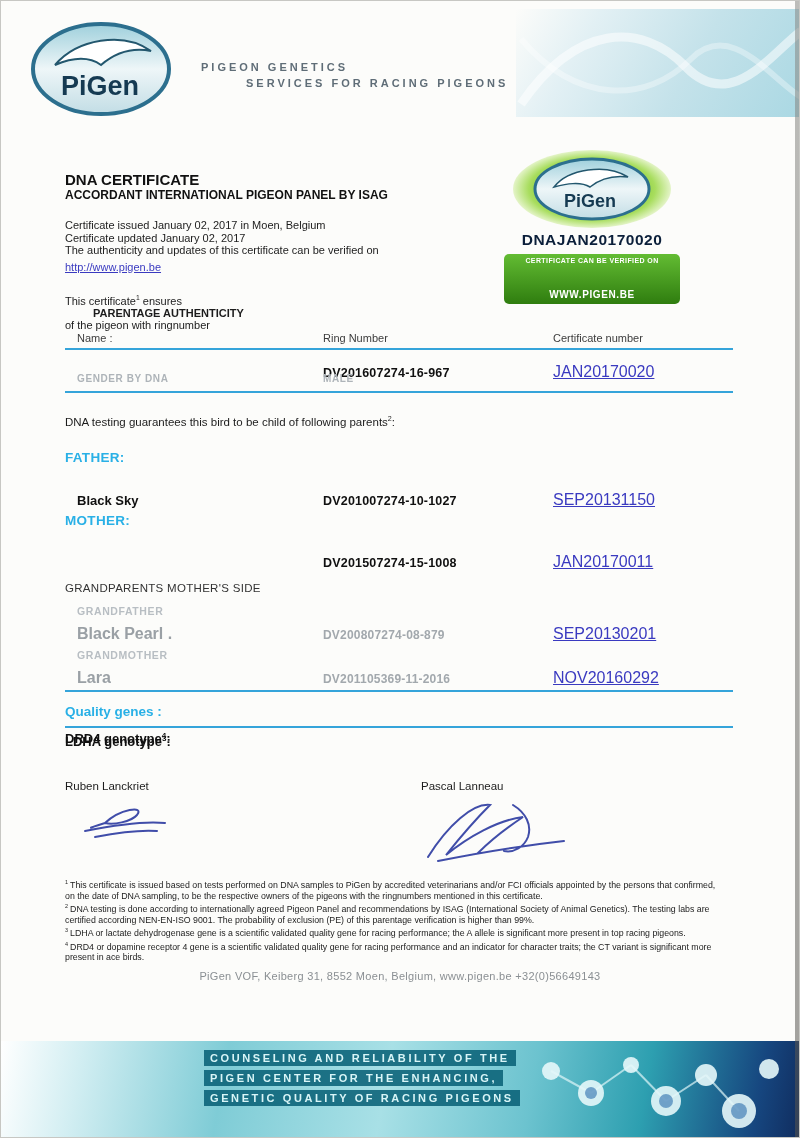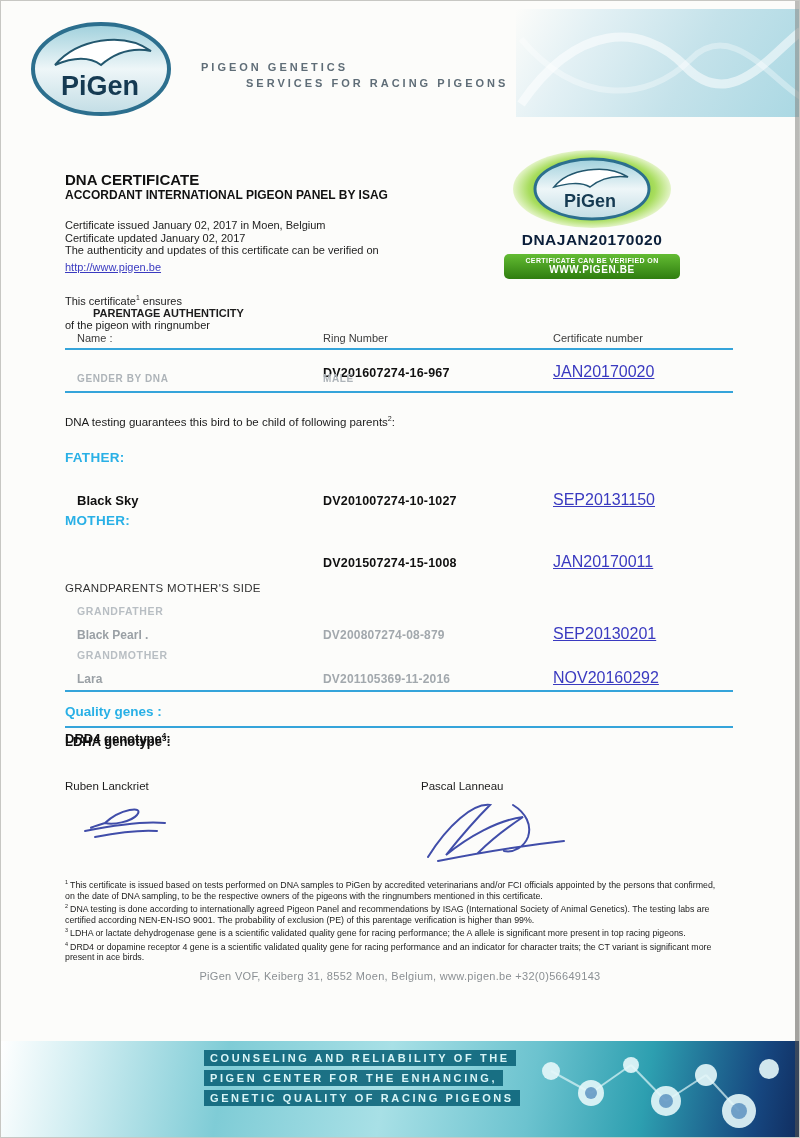--- a/index.html
+++ b/index.html
@@ -20,42 +20,42 @@
   .header-art { position:absolute; left:515px; top:8px; width:285px; height:108px;
     background:linear-gradient(120deg, rgba(255,255,255,0) 0%, #e2f0f4 25%, #c4e2ea 60%, #aad8e3 100%); }
   .header-art svg { position:absolute; left:0; top:0; }
 
   
   .badge { position:absolute; left:498px; top:148px; width:186px; text-align:center; }
   .badge-code { font-size:15.5px; font-weight:bold; color:#0b1f3a; letter-spacing:.5px; margin-top:-2px; }
   .badge-bar { margin:5px auto 0 auto; width:176px; border-radius:5px; padding:3px 2px 4px 2px;
     background:linear-gradient(#63bc33,#2f7d0f); color:#ffffff; }
   .badge-bar .v1 { font-size:7px; font-weight:bold; letter-spacing:.4px; }
-  .badge-bar .v2 { font-size:10px; font-weight:bold; letter-spacing:.6px; }
+  .badge-bar .v2 { font-size:10px; font-weight:bold; letter-spacing:.6px;margin-top:25px; }
 
   
   .title-block { position:absolute; left:64px; top:142px; width:430px; color:#1c1c1c;margin-top:28px; }
   .title-block h1 { font-size:15px; font-weight:bold; color:#111; }
   .title-block h2 { font-size:12px; font-weight:bold; color:#111; margin-bottom:17px; }
   .title-block p { font-size:11px; line-height:12.5px; }
   .title-block a { color:#3a3ac0; text-decoration:underline; font-size:11px; }
   .ensures-block { margin-top:17px; }
   .parentage { font-weight:bold; font-size:12px;padding-left:28px; }
   sup { font-size:.62em; }
 
   
   .trow { position:absolute; left:76px; width:668px; display:grid;
     grid-template-columns:246px 230px 192px; align-items:baseline; }
   .hdr { font-size:11px; color:#3c3c3c; }
   .ring-val { font-size:12.5px; font-weight:bold; color:#101010; letter-spacing:.2px;margin-top:12px; }
   .cert-link { font-size:16px; color:#3a3ac0; text-decoration:underline; }
   .rule { position:absolute; left:64px; width:668px; height:2px; background:#35a4da; }
   .ghost { font-size:10px; color:#aeb4b9; font-weight:bold; letter-spacing:.6px; }
   .ghost-label { font-size:10.5px; color:#b8bec3; font-weight:bold; letter-spacing:.6px; }
-  .ghost-name { font-size:12px; color:#9aa0a5; font-weight:bold; }
+  .ghost-name { font-size:16px; color:#9aa0a5; font-weight:bold; }
   .ghost-ring { font-size:12px; color:#a2a8ad; font-weight:bold; letter-spacing:.2px; }
 
   .parents-intro { position:absolute; left:64px; font-size:11.5px; color:#1c1c1c; }
   .parent-label { position:absolute; left:64px; font-size:13.5px; font-weight:bold; color:#29b0e6; letter-spacing:.3px; }
   .parent-name { font-size:13px; font-weight:bold; color:#101010;margin-top:16px; }
   .gp-title { position:absolute; left:64px; font-size:11.5px; color:#333; letter-spacing:.3px; }
 
   .quality-title { position:absolute; left:64px; font-size:13.5px; font-weight:bold; color:#29b0e6; }
   .gene-line { position:absolute; left:64px; font-size:13px; font-weight:bold; color:#101010; }
 

